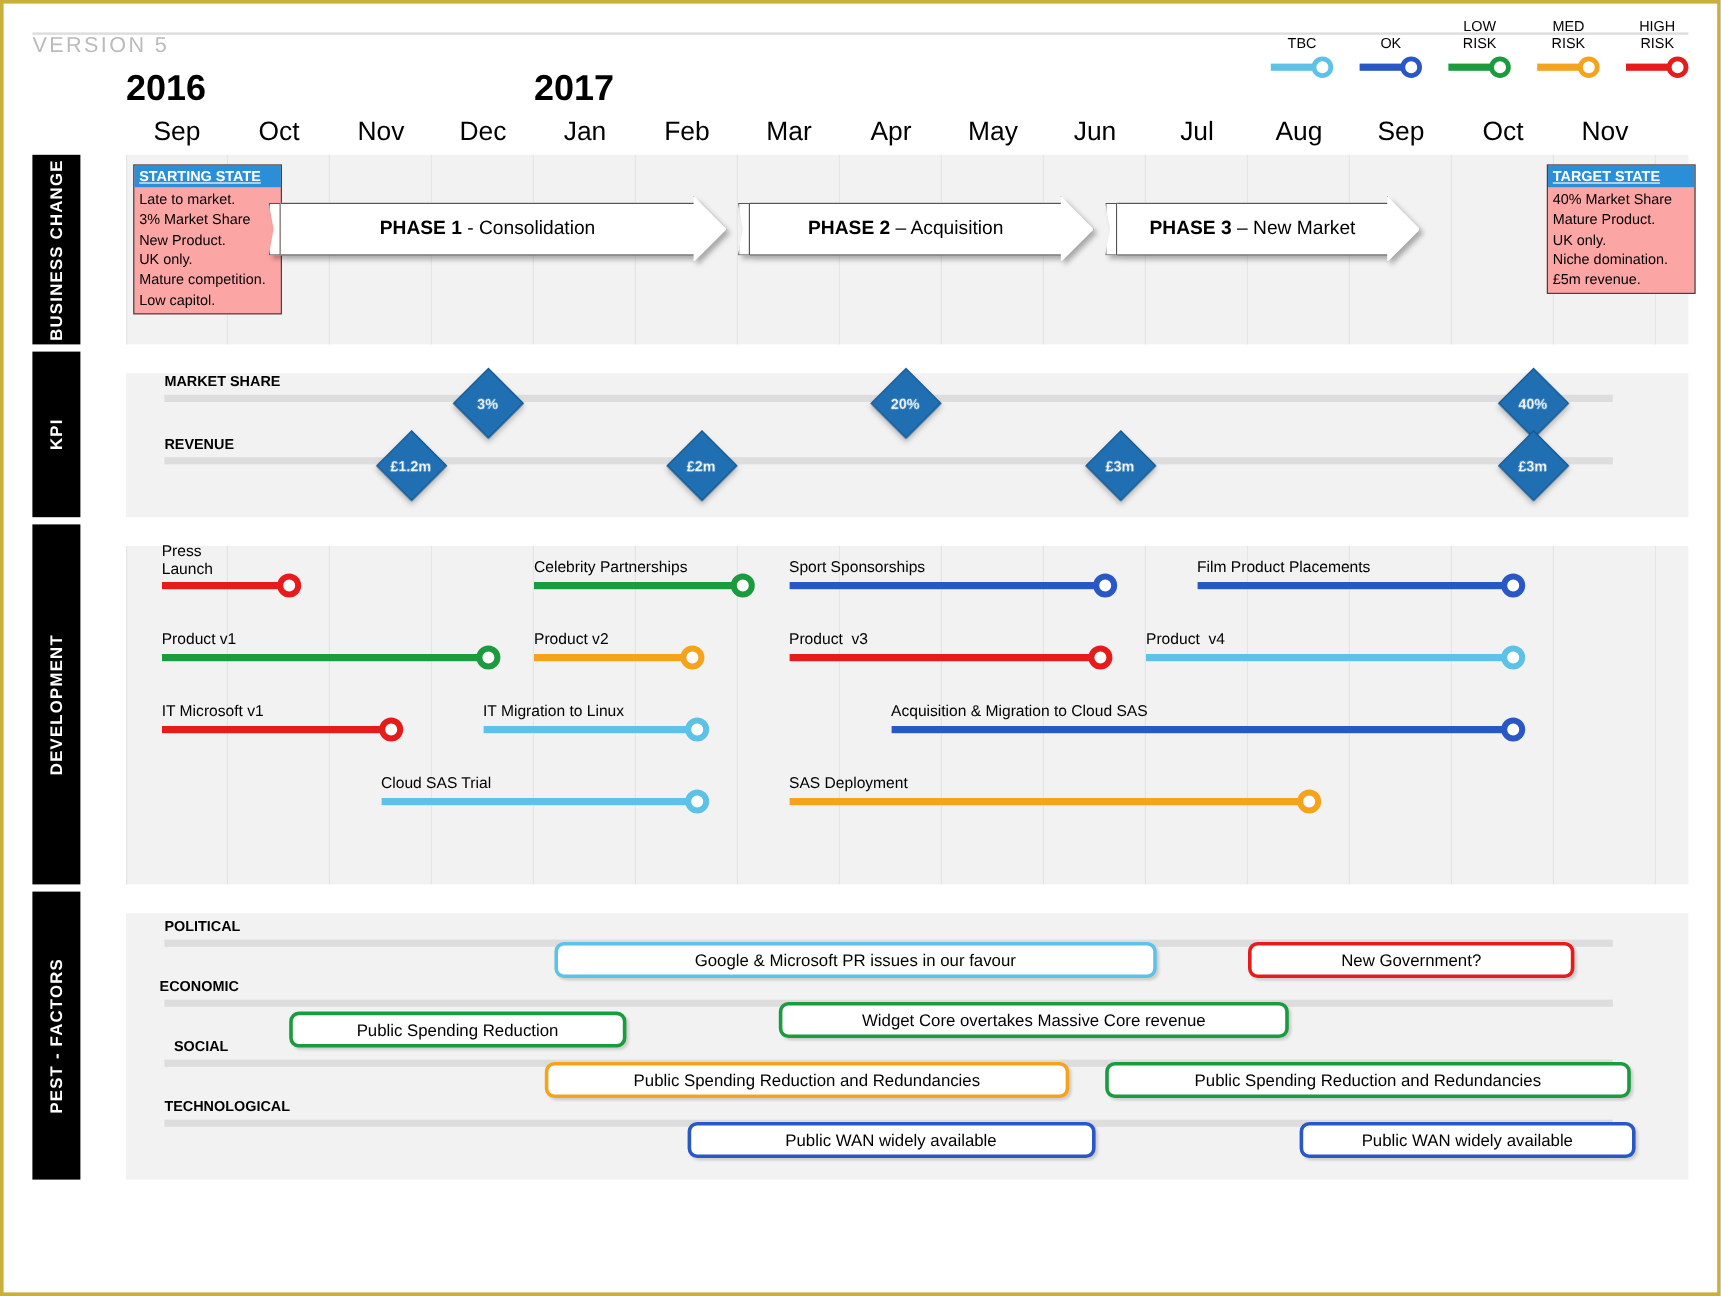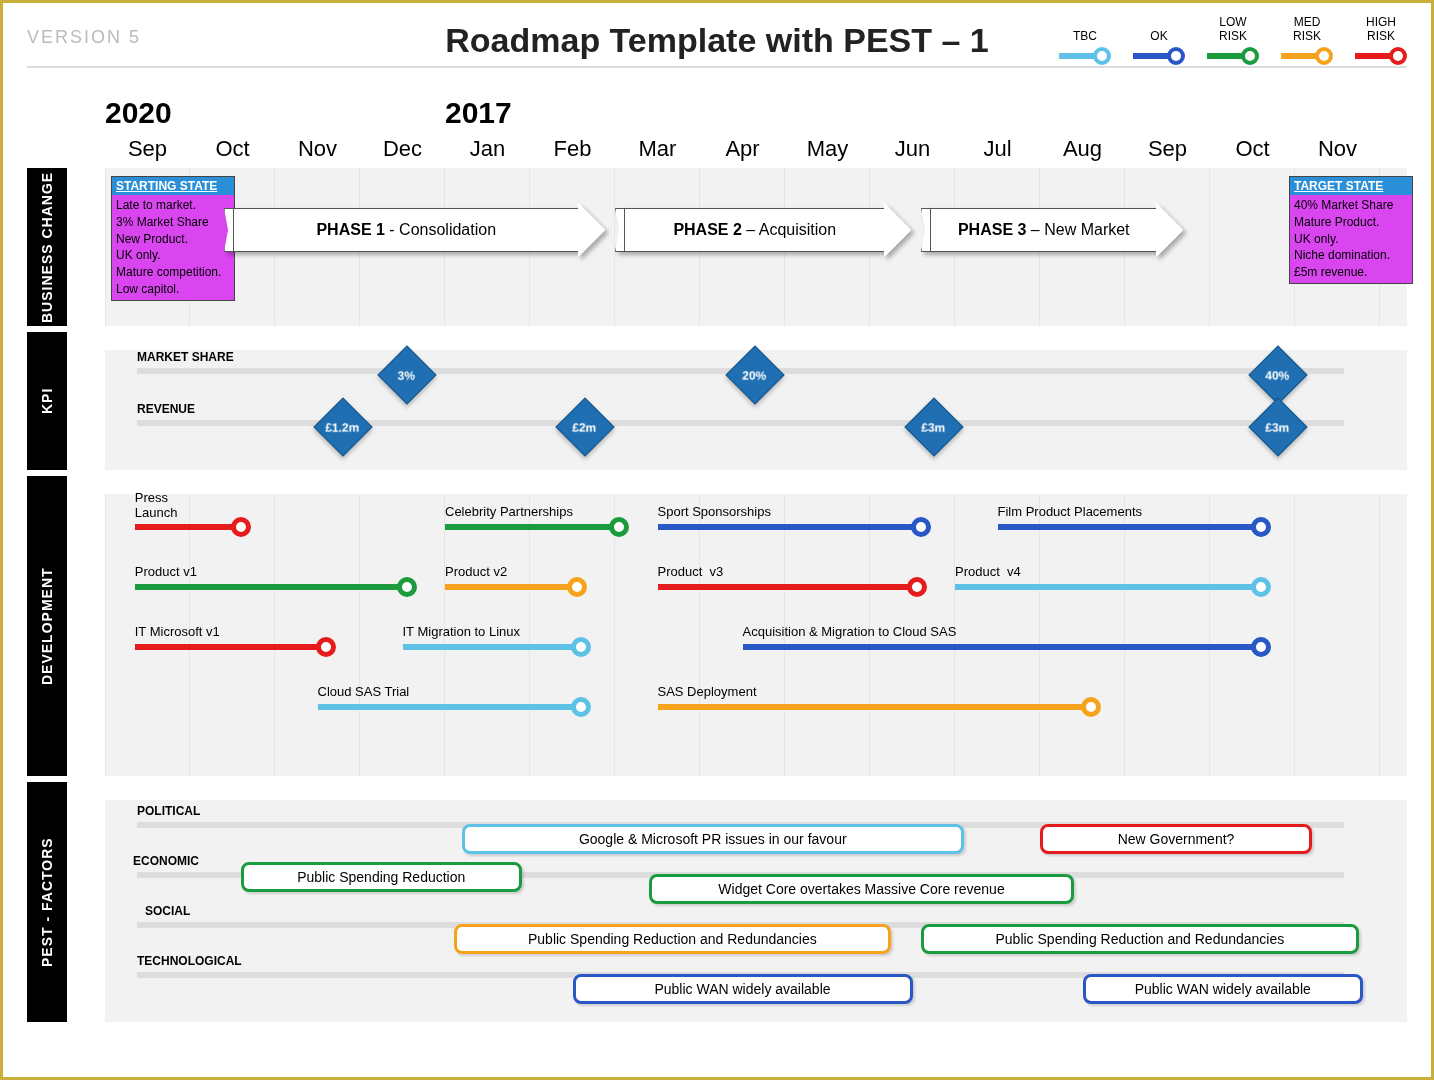--- a/index.html
+++ b/index.html
@@ -24,21 +24,21 @@
 .swim-label { width: 40px; background: #000; color: #fff; writing-mode: vertical-rl; transform: rotate(180deg); text-align: center; display: flex; align-items: center; justify-content: center; font-size: 14px; font-weight: bold; letter-spacing: 1px; margin-right: 38px; }
 .swim-body { flex: 1; background: #f2f2f2; position: relative; }
 
 
 .grid { position: absolute; inset: 0; display: flex; }
 .gridcol { width: 85px; border-right: 1px solid #e5e5e5; }
 .gridcol:first-child { border-left: 1px solid #e5e5e5; }
 
 
 .bc-body { height: 158px; }
-.state-box { position: absolute; border: 1px solid #444; background: #d946ef; width: 124px; font-size: 12px; }
+.state-box { position: absolute; border: 1px solid #444; background: #fca5a5; width: 124px; font-size: 12px; }
 .state-box .sb-title { background: #2a8fd6; color: #fff; font-weight: bold; padding: 2px 4px; text-decoration: underline; }
 .state-box .sb-body { padding: 2px 4px; line-height: 1.4; white-space: pre-line; }
 .phase-arrow { position: absolute; display: flex; align-items: center; height: 44px; filter: drop-shadow(3px 3px 2px rgba(0,0,0,.3)); }
 .phase-arrow .tail { width: 10px; height: 44px; background: #fff; border: 1px solid #555; clip-path: polygon(0 0, 100% 0, 100% 100%, 0 100%, 40% 50%); }
 .phase-arrow .body { height: 44px; background: #fff; border-top: 1px solid #555; border-bottom: 1px solid #555; display: flex; align-items: center; justify-content: center; font-size: 16px; }
 .phase-arrow .head { width: 28px; height: 56px; background: #fff; border: 1px solid #555; clip-path: polygon(0 0, 100% 50%, 0 100%, 0 80%, 0 20%); border-left: none; margin-left: -1px; align-self: center; }
 .phase-arrow b { font-weight: bold; }
 
 
 .kpi-body { height: 120px; margin-top: 18px; }
@@ -58,21 +58,20 @@
 .pest-row-label { position: absolute; font-size: 12px; font-weight: bold; }
 .pest-line { position: absolute; height: 6px; background: #ddd; }
 .pest-box { position: absolute; background: #fff; border: 3px solid; border-radius: 8px; padding: 4px 12px; font-size: 14px; text-align: center; filter: drop-shadow(2px 2px 1px rgba(0,0,0,.15)); }
 </style>
 </head>
 <body>
 
 <div class="page">
   <div class="header">
     <div class="version">VERSION 5</div>
-    <div class="title">Roadmap Template with PEST – 1</div>
     <div class="legend" id="legend">
         <div class="legend-item">
           <div class="lbl">TBC</div>
     <div class="swatch">
       <div class="swatch-line" style="background:#5dc2e6"></div>
       <div class="swatch-circle" style="border-color:#5dc2e6"></div>
     </div>
         </div>
         <div class="legend-item">
           <div class="lbl">OK</div>
@@ -103,21 +102,21 @@
     <div class="swatch">
       <div class="swatch-line" style="background:#e61c1c"></div>
       <div class="swatch-circle" style="border-color:#e61c1c"></div>
     </div>
         </div>
       </div>
   </div>
 
   <div class="timeline-header">
     <div class="years" id="years">
-        <span style="position: absolute; left: 0px;">2020</span>
+        <span style="position: absolute; left: 0px;">2016</span>
         <span style="position: absolute; left: 340px;">2017</span>
       </div>
     <div class="months" id="months">
         <div class="month">Sep</div>
         <div class="month">Oct</div>
         <div class="month">Nov</div>
         <div class="month">Dec</div>
         <div class="month">Jan</div>
         <div class="month">Feb</div>
         <div class="month">Mar</div>
@@ -302,21 +301,21 @@
 
   <div class="swim">
     <div class="swim-label">PEST - FACTORS</div>
     <div class="swim-body pest-body" id="pest-body">
         <div class="pest-row-label" style="left:32px;top:4px">POLITICAL</div>
         <div class="pest-line" style="left:32px;top:22px;width:1207px"></div>
         <div class="pest-box" style="left:357px;top:24px;width:501.50000000000006px;border-color:#5dc2e6">Google &amp; Microsoft PR issues in our favour</div>
         <div class="pest-box" style="left:935px;top:24px;width:272px;border-color:#e61c1c">New Government?</div>
         <div class="pest-row-label" style="left:28px;top:54px">ECONOMIC</div>
         <div class="pest-line" style="left:32px;top:72px;width:1207px"></div>
-        <div class="pest-box" style="left:136px;top:62px;width:280.5px;border-color:#1a9b3e">Public Spending Reduction</div>
+        <div class="pest-box" style="left:136px;top:82px;width:280.5px;border-color:#1a9b3e">Public Spending Reduction</div>
         <div class="pest-box" style="left:544px;top:74px;width:425px;border-color:#1a9b3e">Widget Core overtakes Massive Core revenue</div>
         <div class="pest-row-label" style="left:40px;top:104px">SOCIAL</div>
         <div class="pest-line" style="left:32px;top:122px;width:1207px"></div>
         <div class="pest-box" style="left:348.49999999999994px;top:124px;width:437.75000000000006px;border-color:#f5a31c">Public Spending Reduction and Redundancies</div>
         <div class="pest-box" style="left:816px;top:124px;width:437.75000000000006px;border-color:#1a9b3e">Public Spending Reduction and Redundancies</div>
         <div class="pest-row-label" style="left:32px;top:154px">TECHNOLOGICAL</div>
         <div class="pest-line" style="left:32px;top:172px;width:1207px"></div>
         <div class="pest-box" style="left:467.5px;top:174px;width:340px;border-color:#2957c6">Public WAN widely available</div>
         <div class="pest-box" style="left:977.5px;top:174px;width:280.5px;border-color:#2957c6">Public WAN widely available</div>
       </div>

